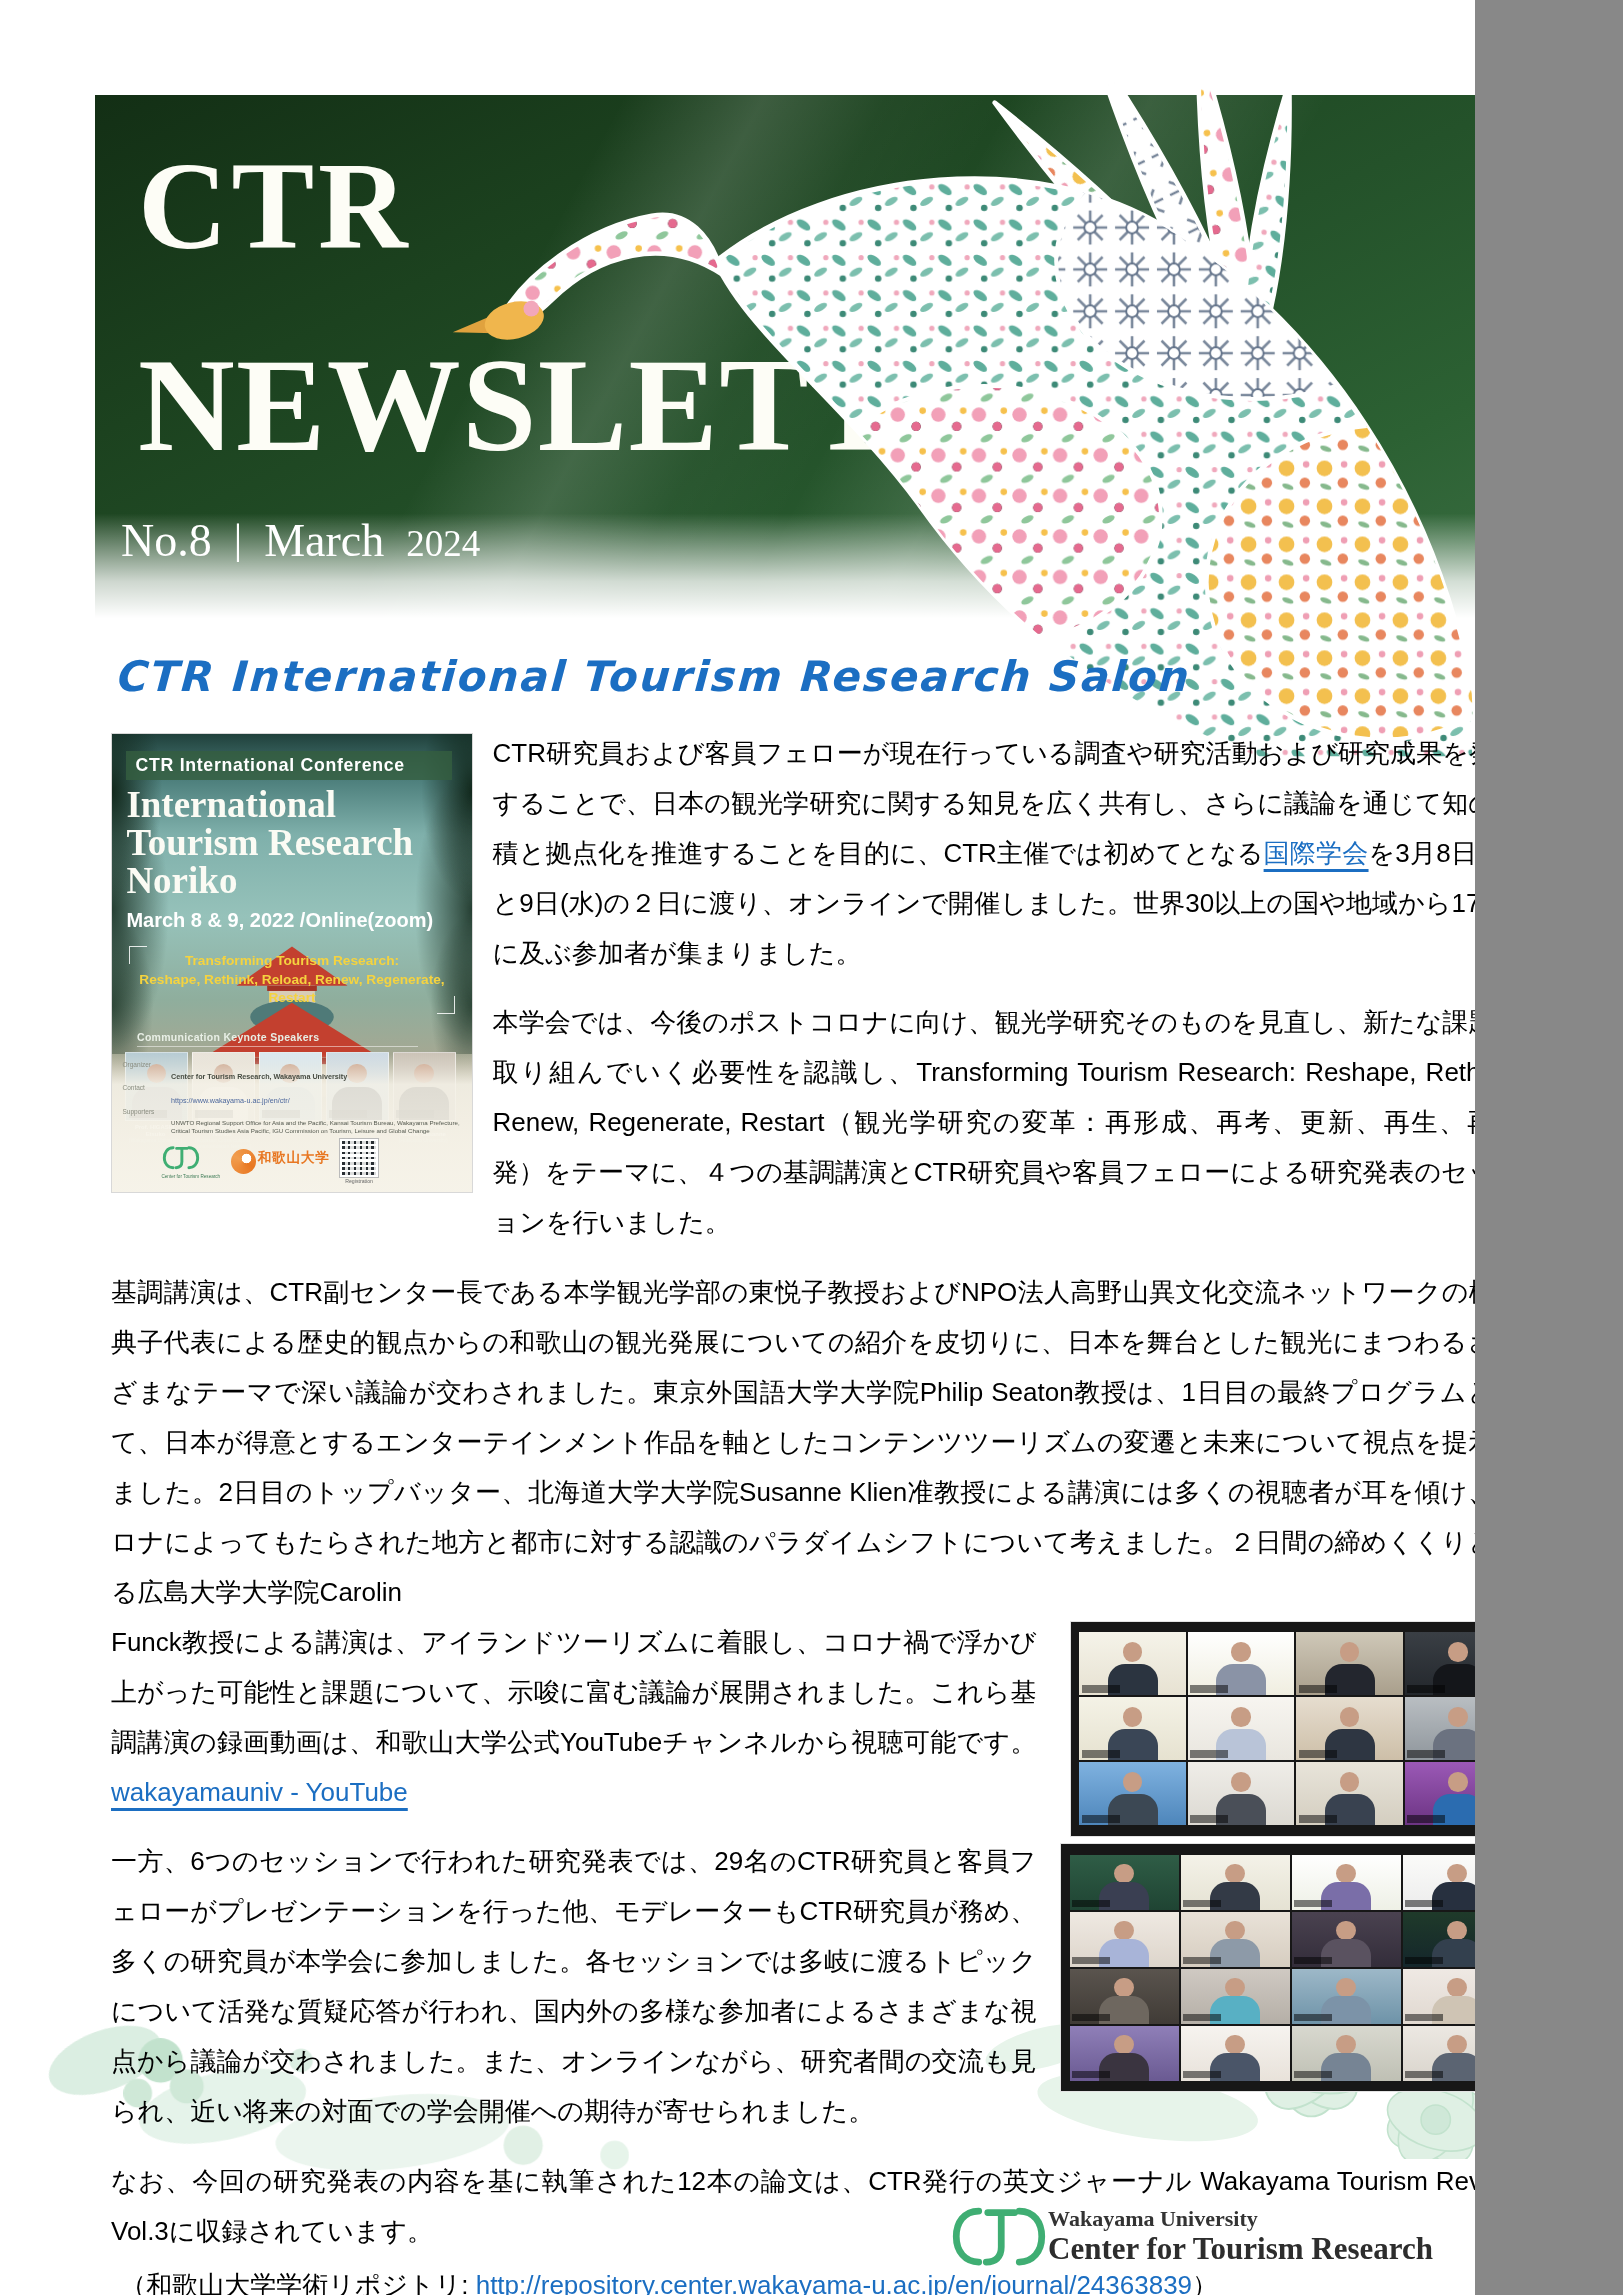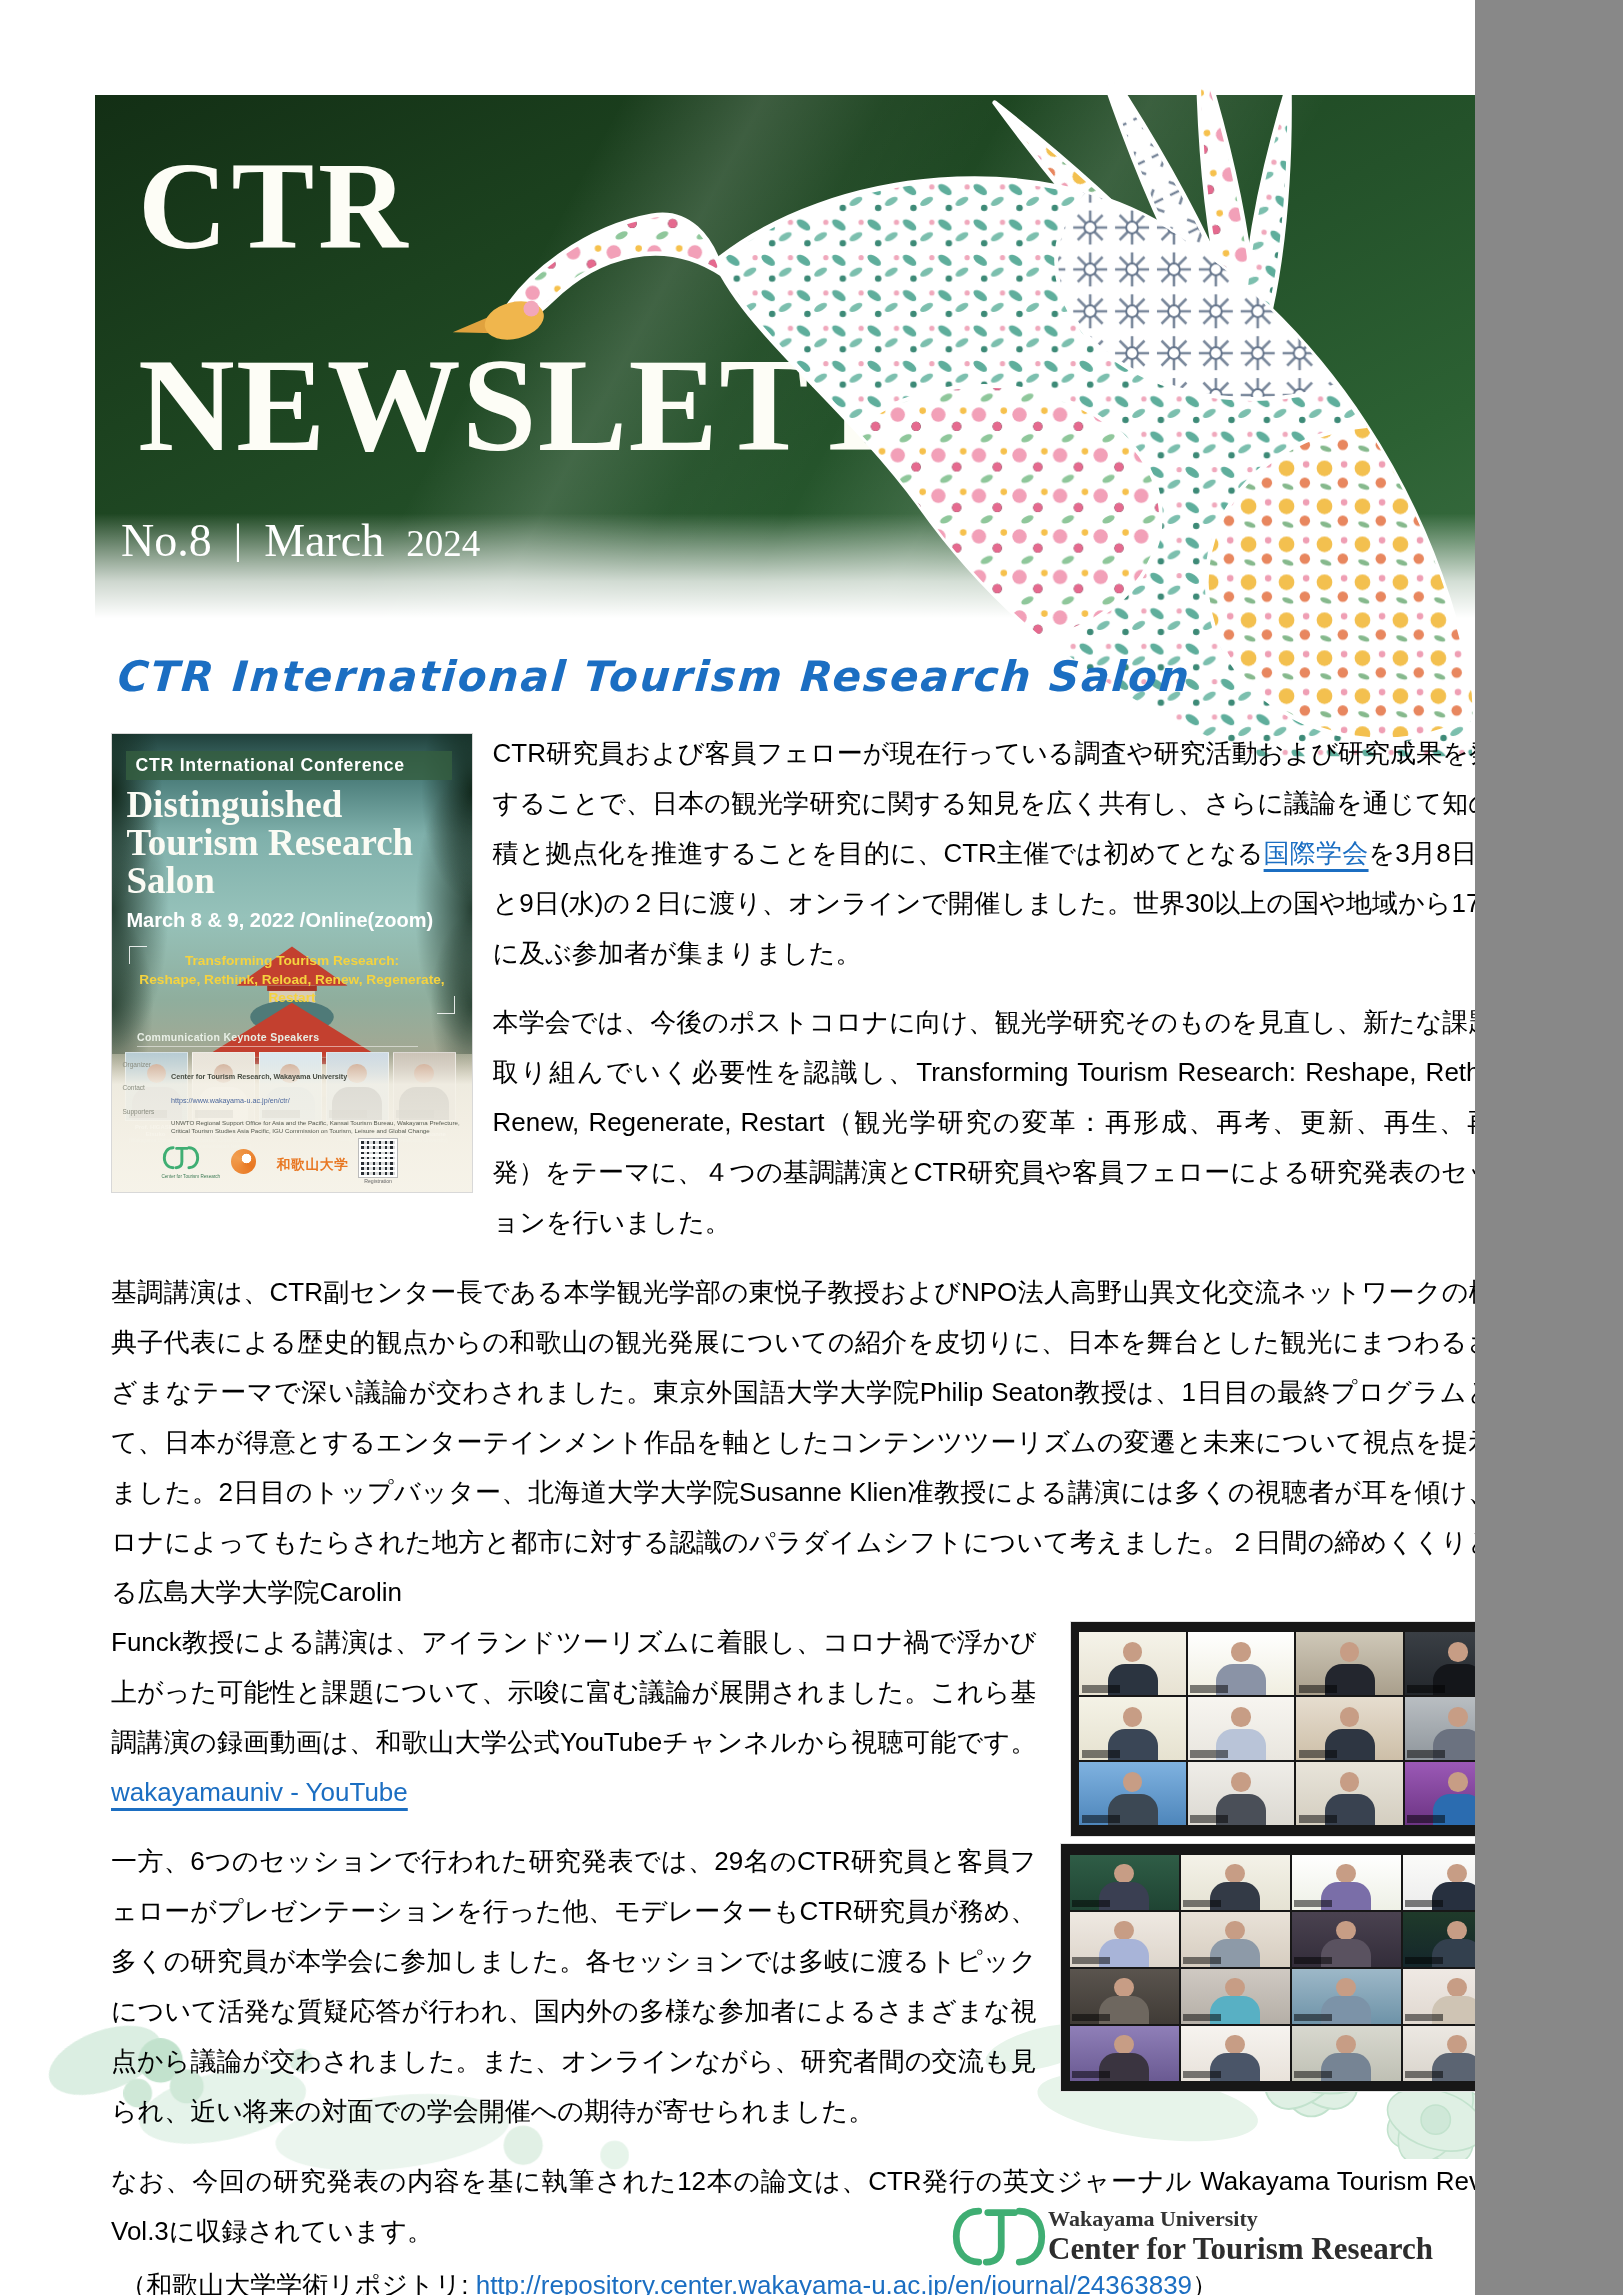--- a/index.html
+++ b/index.html
@@ -67,21 +67,21 @@
   .pagoda{position:absolute;left:50%;transform:translateX(-50%);bottom:56px;z-index:1;}
   .p-credits{position:absolute;left:0;right:0;bottom:0;z-index:3;padding:6.5px 10.5px 6.5px;
      background:linear-gradient(180deg,rgba(246,243,233,0) 0%,rgba(246,243,233,.88) 22%,rgba(246,243,233,.97) 100%);}
   .credrow{display:flex;gap:6.5px;margin-bottom:2.6px;}
   .credrow .cl{flex:0 0 42px;color:#8a8d80;font-size:6.5px;padding-top:0.7px;}
   .credrow .cv{color:#474c42;font-size:7.2px;font-weight:bold;line-height:1.25;margin-top:12px;}
   .credrow.sup .cv{font-weight:normal;font-size:6.2px;color:#555a50;}
   .credrow.contact .cv{color:#4c679c;font-weight:normal;}
   .p-logos{display:flex;align-items:center;gap:10.5px;margin:3.9px 0 1.3px 39px;}
   .ctrmono-cap{font-size:4.6px;color:#3c7a55;text-align:center;margin-top:0.7px;}
-  .wulogo{display:flex;align-items:flex-end;gap:21px;}
+  .wulogo{display:flex;align-items:flex-start;gap:2px;}
   .wu-swirl{width:25px;height:25px;border-radius:50%;background:
      radial-gradient(circle at 62% 38%, #fff 0 22%, transparent 23%),
      conic-gradient(from 120deg,#e87722,#f19d4e,#e87722);}
   .wu-text{color:#e87722;font-weight:bold;font-size:13.7px;letter-spacing:0.7px;}
   .qr{width:34px;height:34px;border:2px solid #fff;outline:0.7px solid #bbb;
       background-image:repeating-linear-gradient(0deg,#15181b 0 2.6px,#fff 2.6px 5.2px),
                        repeating-linear-gradient(90deg,#15181b 0 2.6px,rgba(255,255,255,.85) 2.6px 5.9px);
       background-blend-mode:screen;}
   .qr-cap{font-size:5.2px;color:#666;text-align:center;margin-top:1.3px;}
 
@@ -202,21 +202,21 @@
         <polygon points="165,96 300,180 30,180" fill="#c3402f"></polygon>
         <rect x="100" y="180" width="130" height="60" fill="#cdbfa4"></rect>
         <g fill="#a33225">
             <rect x="96" y="180" width="138" height="10"></rect>
             <rect x="120" y="190" width="8" height="50"></rect>
             <rect x="202" y="190" width="8" height="50"></rect>
           </g>
       </svg>
       <div class="p-inner">
         <div class="p-band">CTR International Conference</div>
-        <div class="p-title">Distinguished Tourism Research Salon</div>
+        <div class="p-title">International Tourism Research Noriko</div>
         <div class="p-date">March 8 &amp; 9, 2022 /Online(zoom)</div>
         <div class="p-theme">
           <i class="tl"></i>
             <i class="br"></i>
           <div>Transforming Tourism Research:</div>
           <div>Reshape, Rethink, Reload, Renew, Regenerate, Restart</div>
         </div>
         <div class="p-kn">Communication Keynote Speakers</div>
         <div class="p-speakers">
             <div class="spk">

